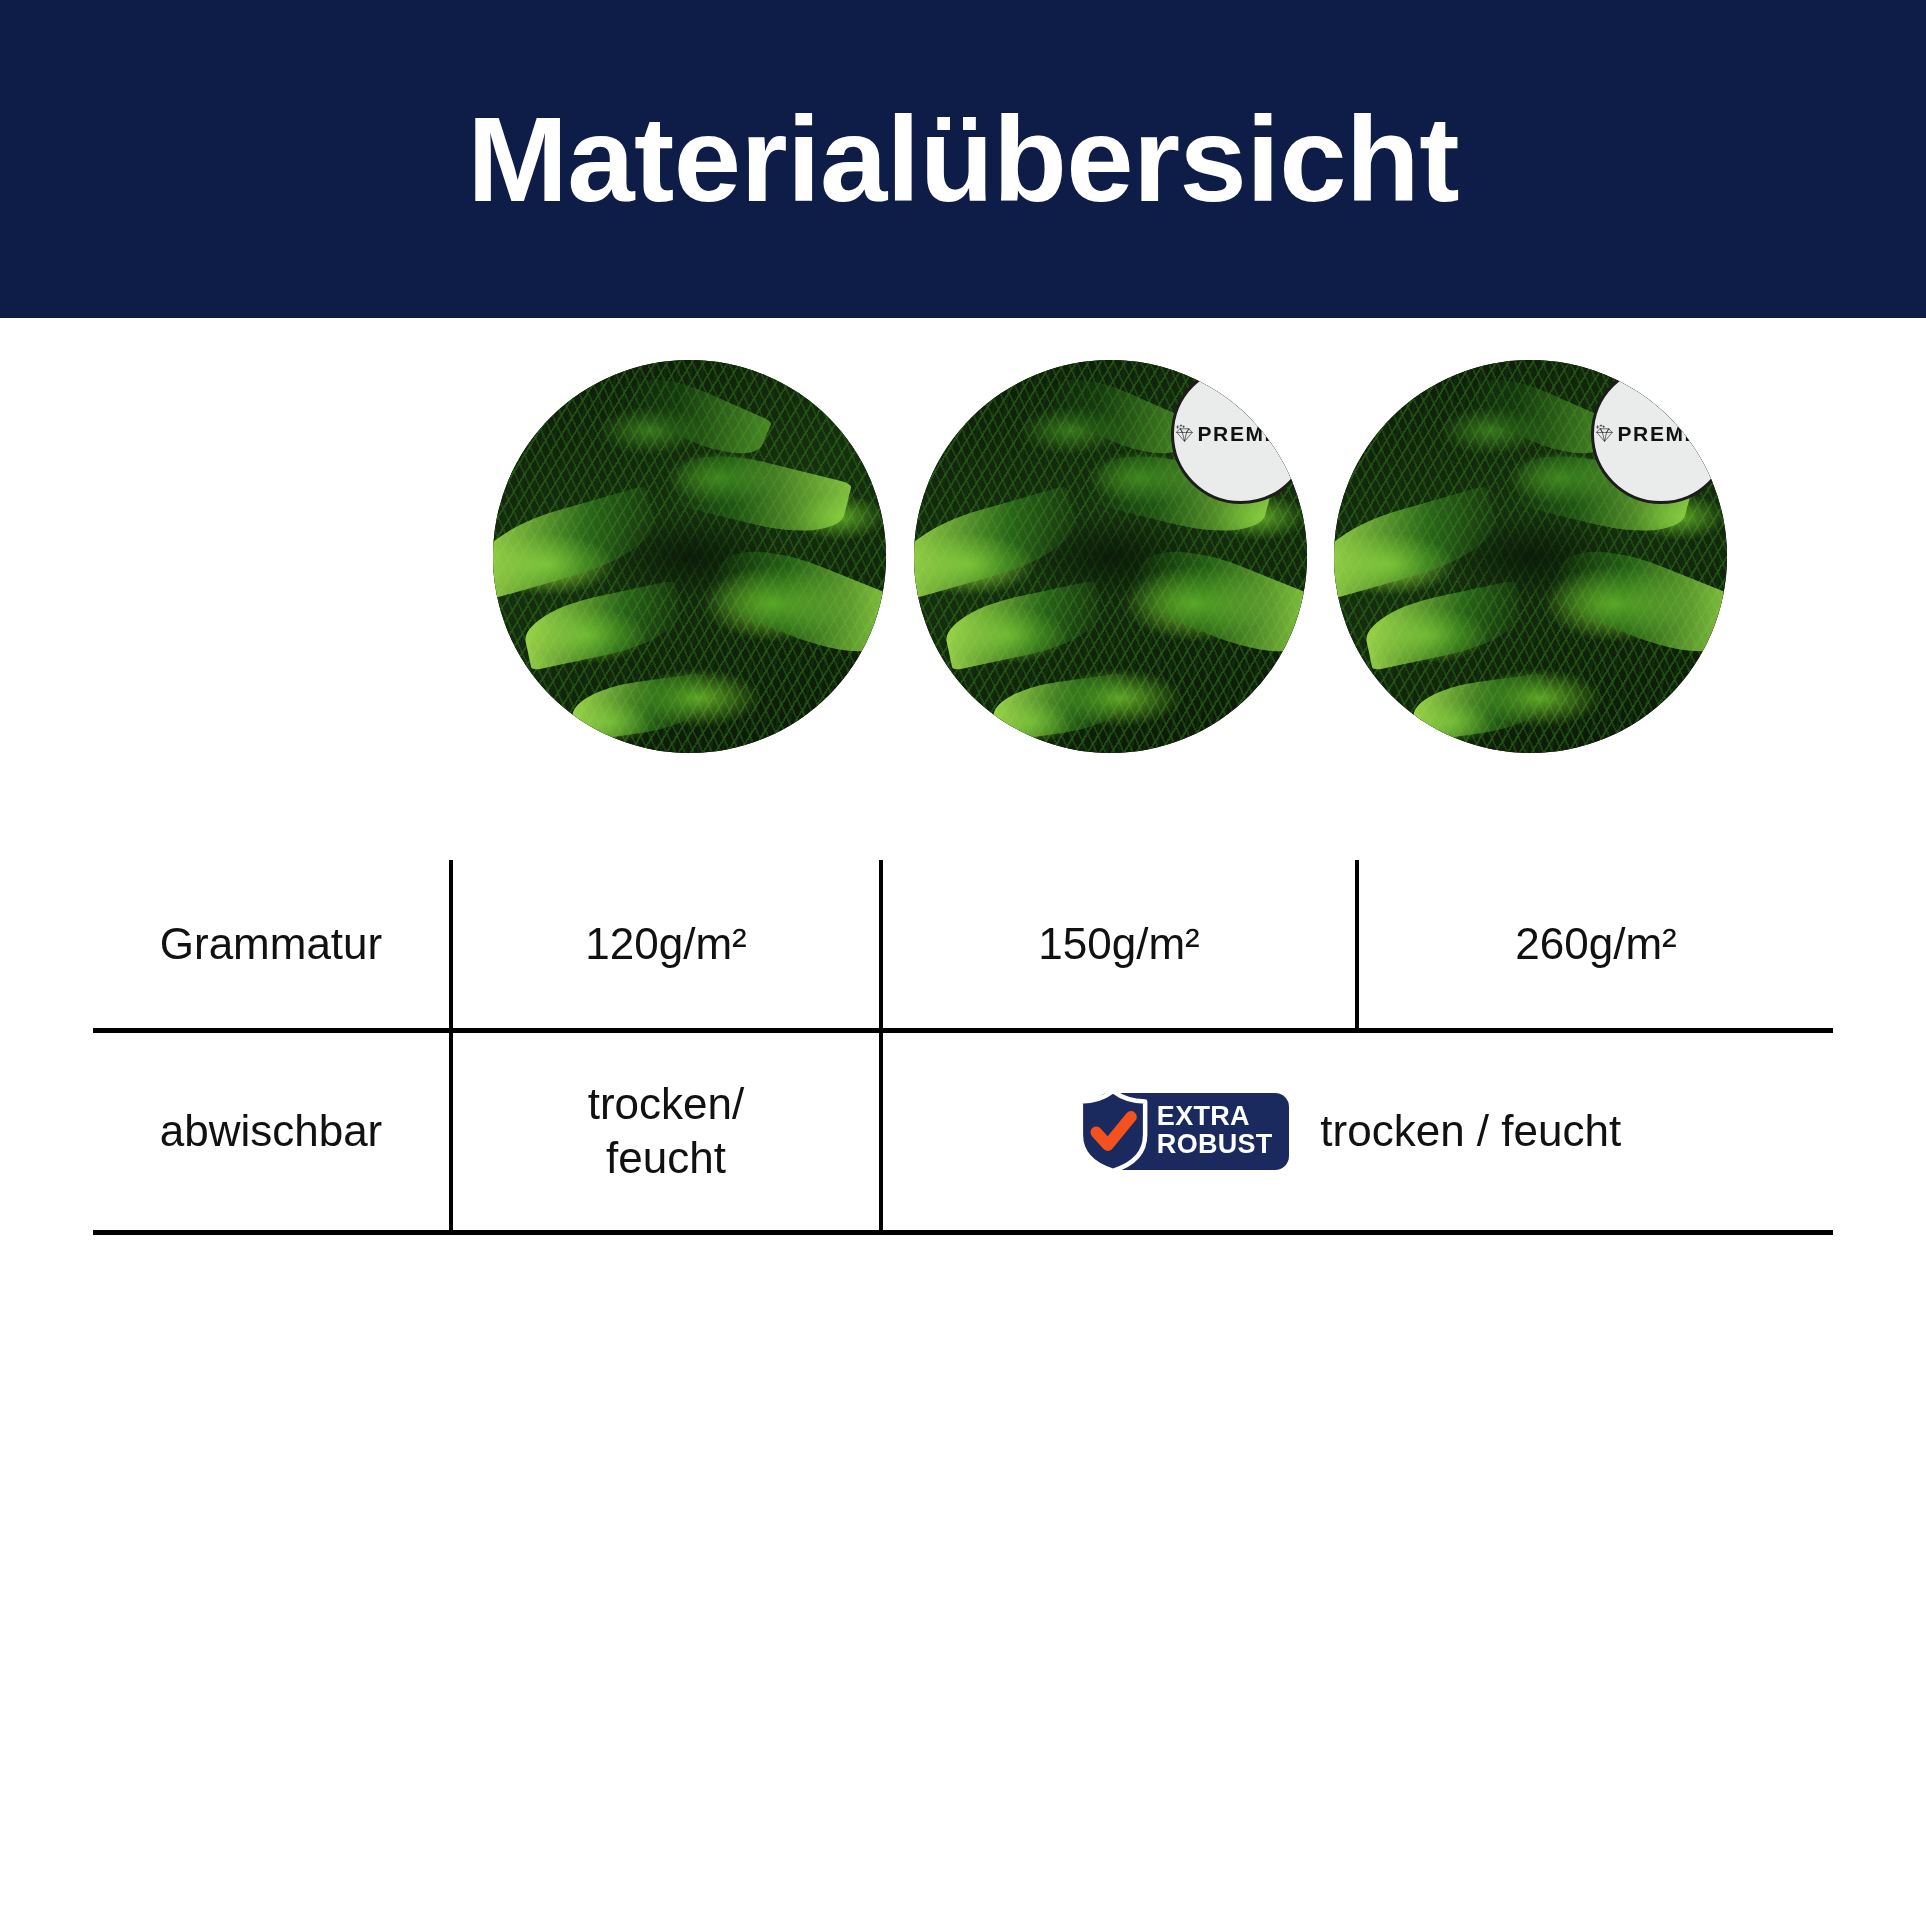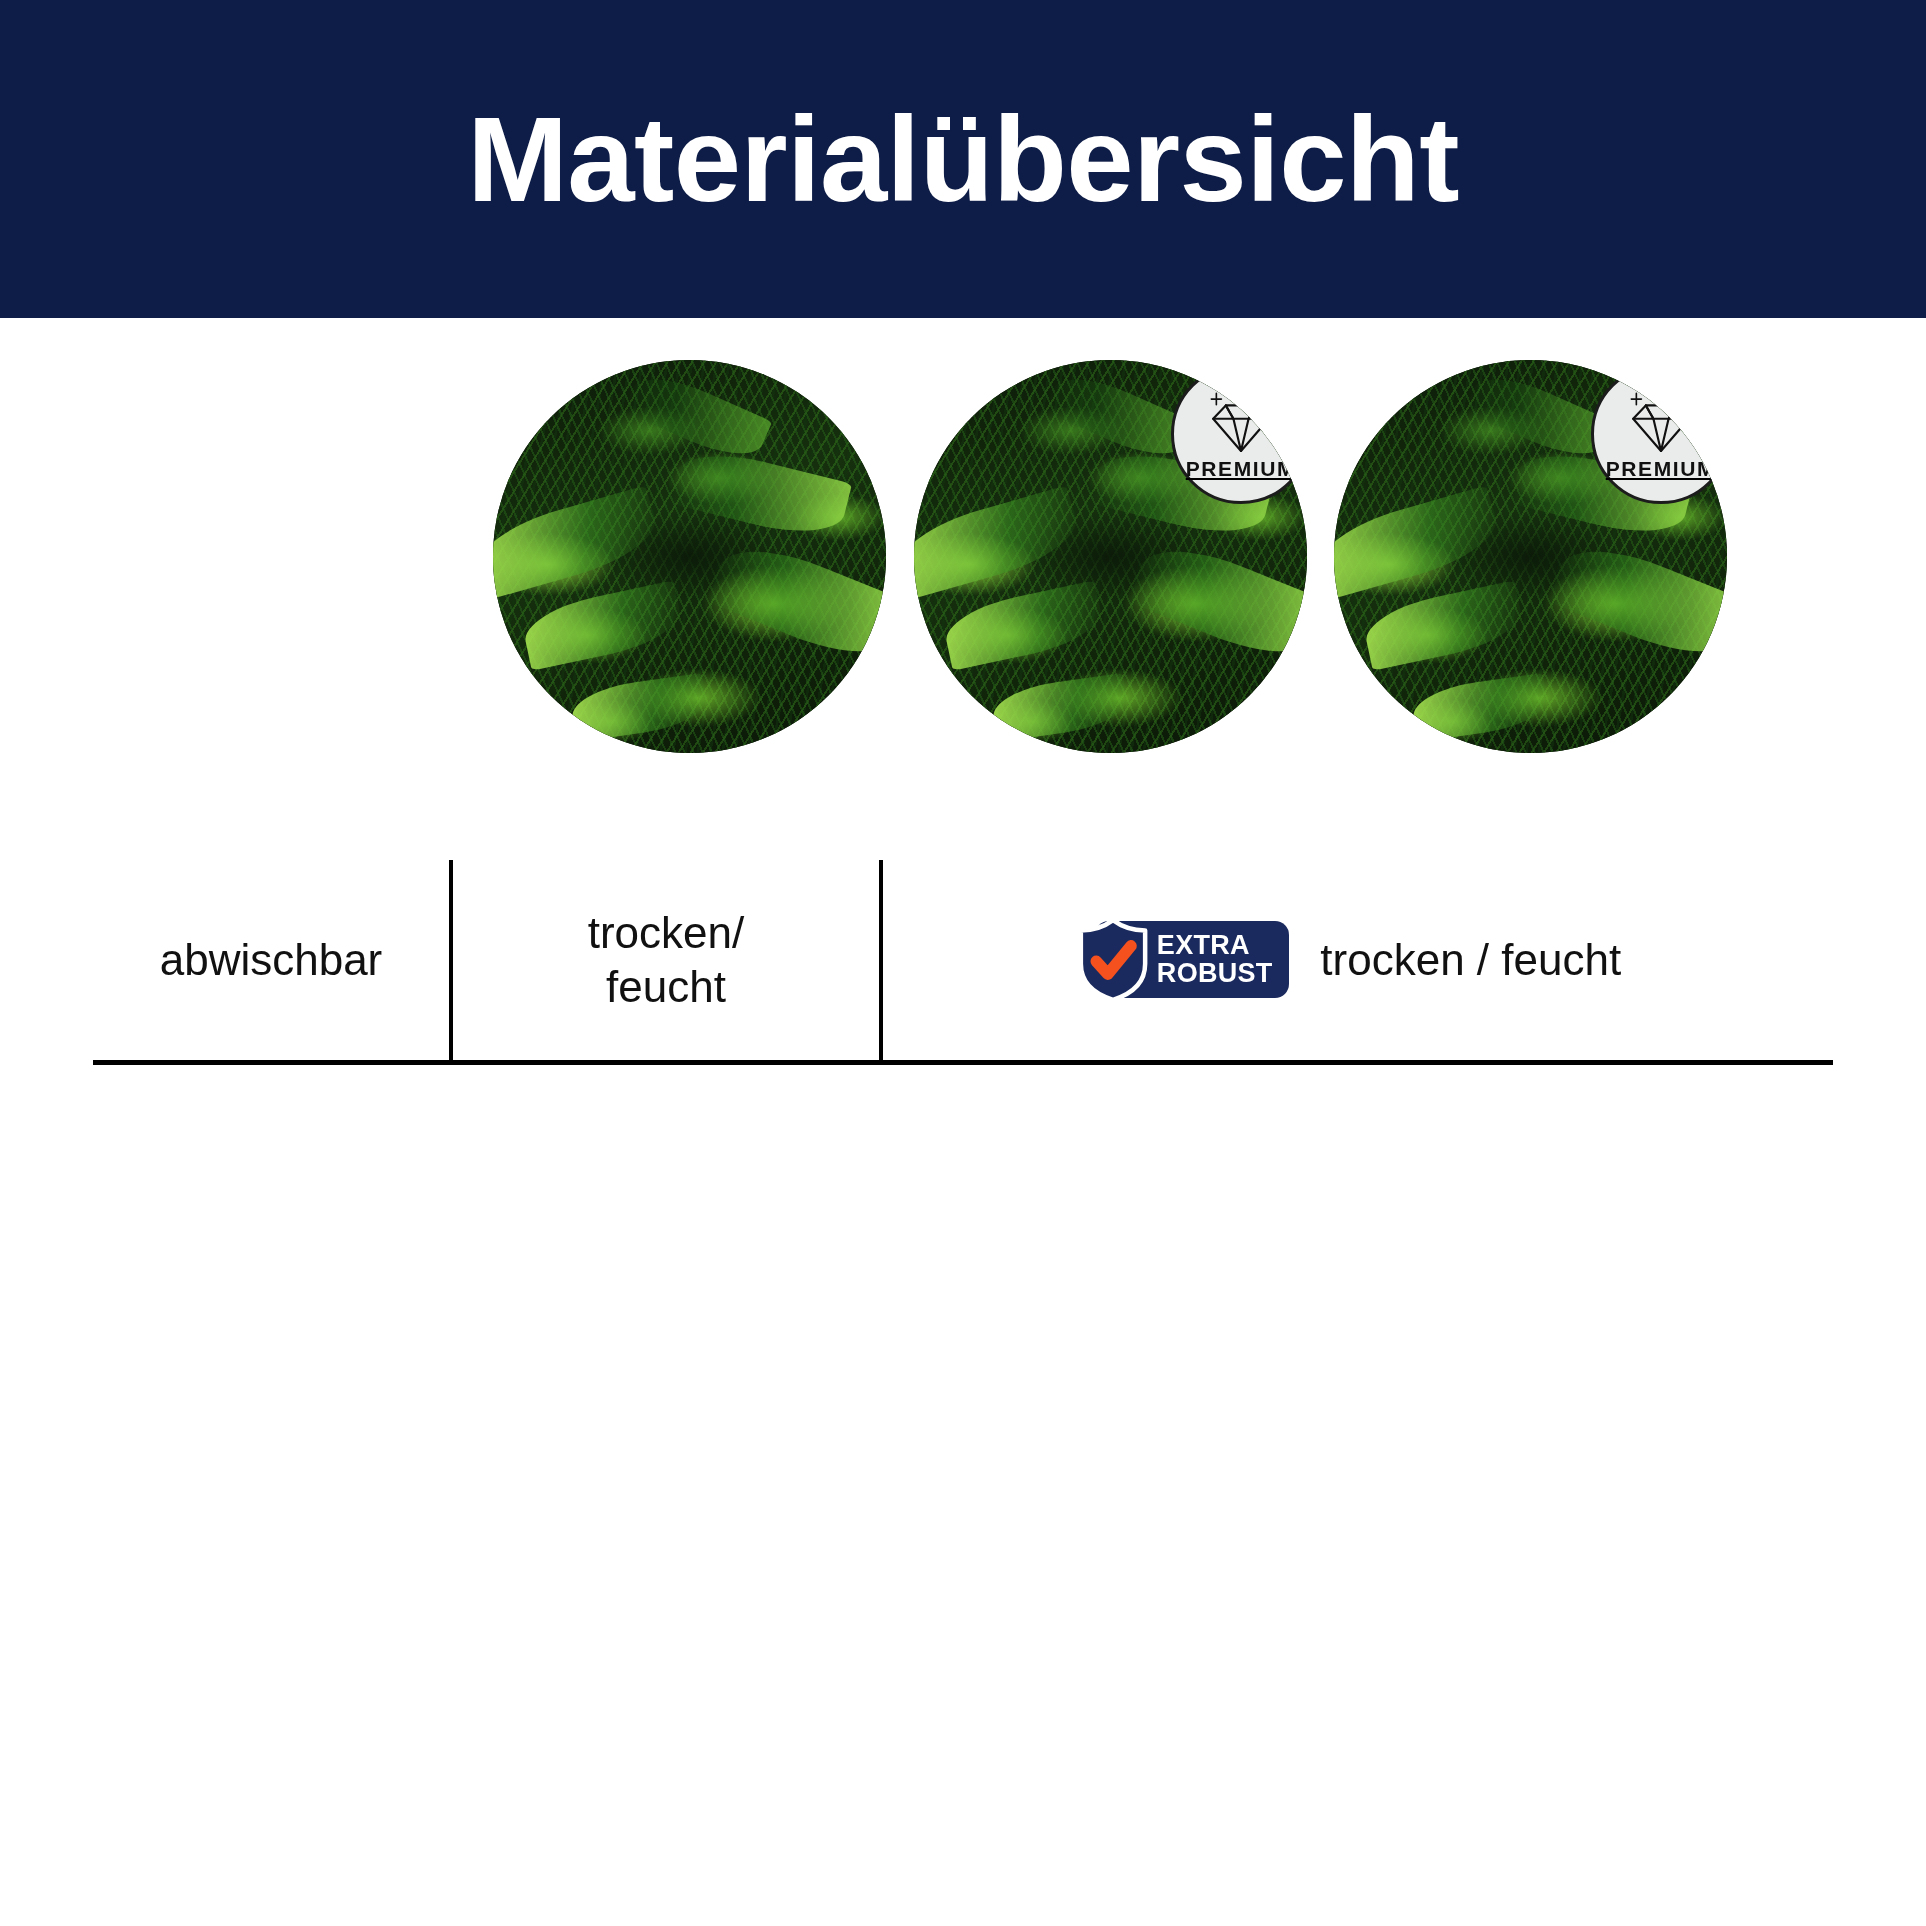--- a/index.html
+++ b/index.html
@@ -90,25 +90,24 @@
 
   
   .premium-badge {
     position: absolute;
     right: -3.9px; top: 3.9px;
     width: 140px; height: 140px;
     border-radius: 50%;
     background: #e9ecea;
     border: 3.2px solid #1c1c1c;
     display: flex;
-    flex-direction: column;
+    flex-direction: row;
     align-items: center;
     justify-content: center;
     gap: 2.6px;
-    text-decoration: underline;
   }
   .premium-badge svg { width: 76px; height: 67px; display: block; }
   .premium-label {
     font-size: 21px;
     font-weight: 700;
     letter-spacing: 1.6px;
     color: #111111;
     line-height: 1;
   }
 
@@ -274,20 +273,26 @@
       <colgroup>
           <col class="c1">
           <col class="c2">
           <col class="c3">
           <col class="c4">
         </colgroup>
       <tbody>
 
 
 
+        <tr class="r-grammatur">
+          <td class="rowlabel">Grammatur</td>
+          <td>120g/m²</td>
+          <td>150g/m²</td>
+          <td>260g/m²</td>
+        </tr>
 
 
         <tr class="r-abwischbar">
           <td class="rowlabel">abwischbar</td>
           <td>trocken/<br>feucht</td>
           <td colspan="2">
             <span class="merged-wipe">
               <span class="robust-badge">
                 <svg class="robust-shield" viewBox="0 0 112 132">
                   <path d="M56 4 C40 16 20 20 6 20 L6 72 C6 104 30 120 56 128 C82 120 106 104 106 72 L106 20 C92 20 72 16 56 4 Z" fill="#1b2a5e" stroke="#ffffff" stroke-width="7" stroke-linejoin="round"></path>

